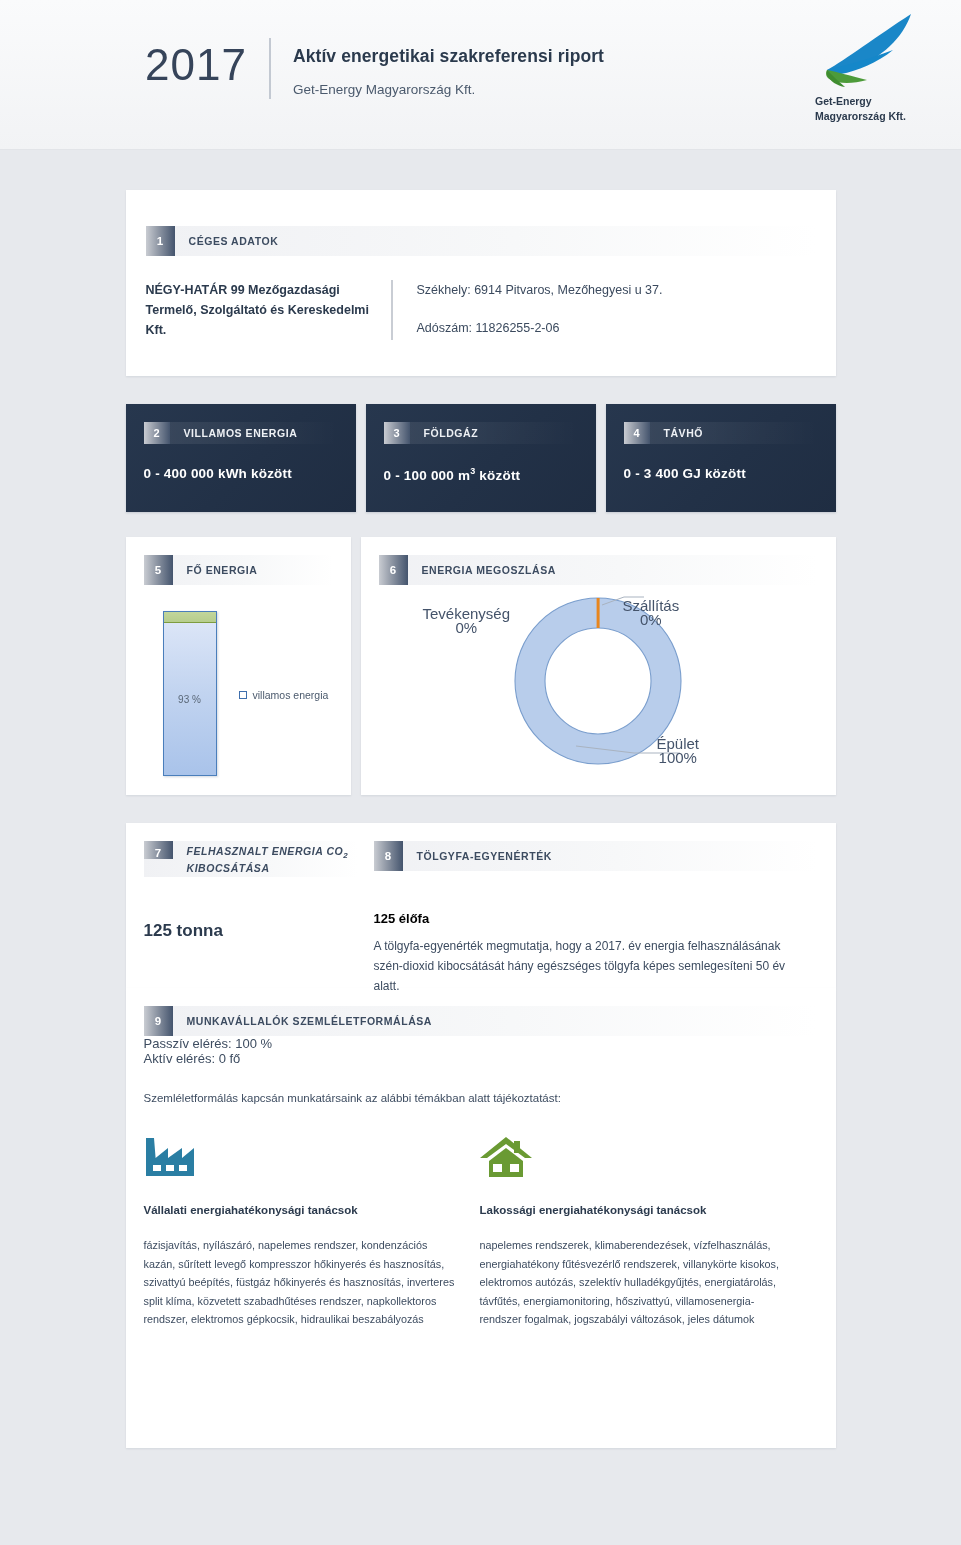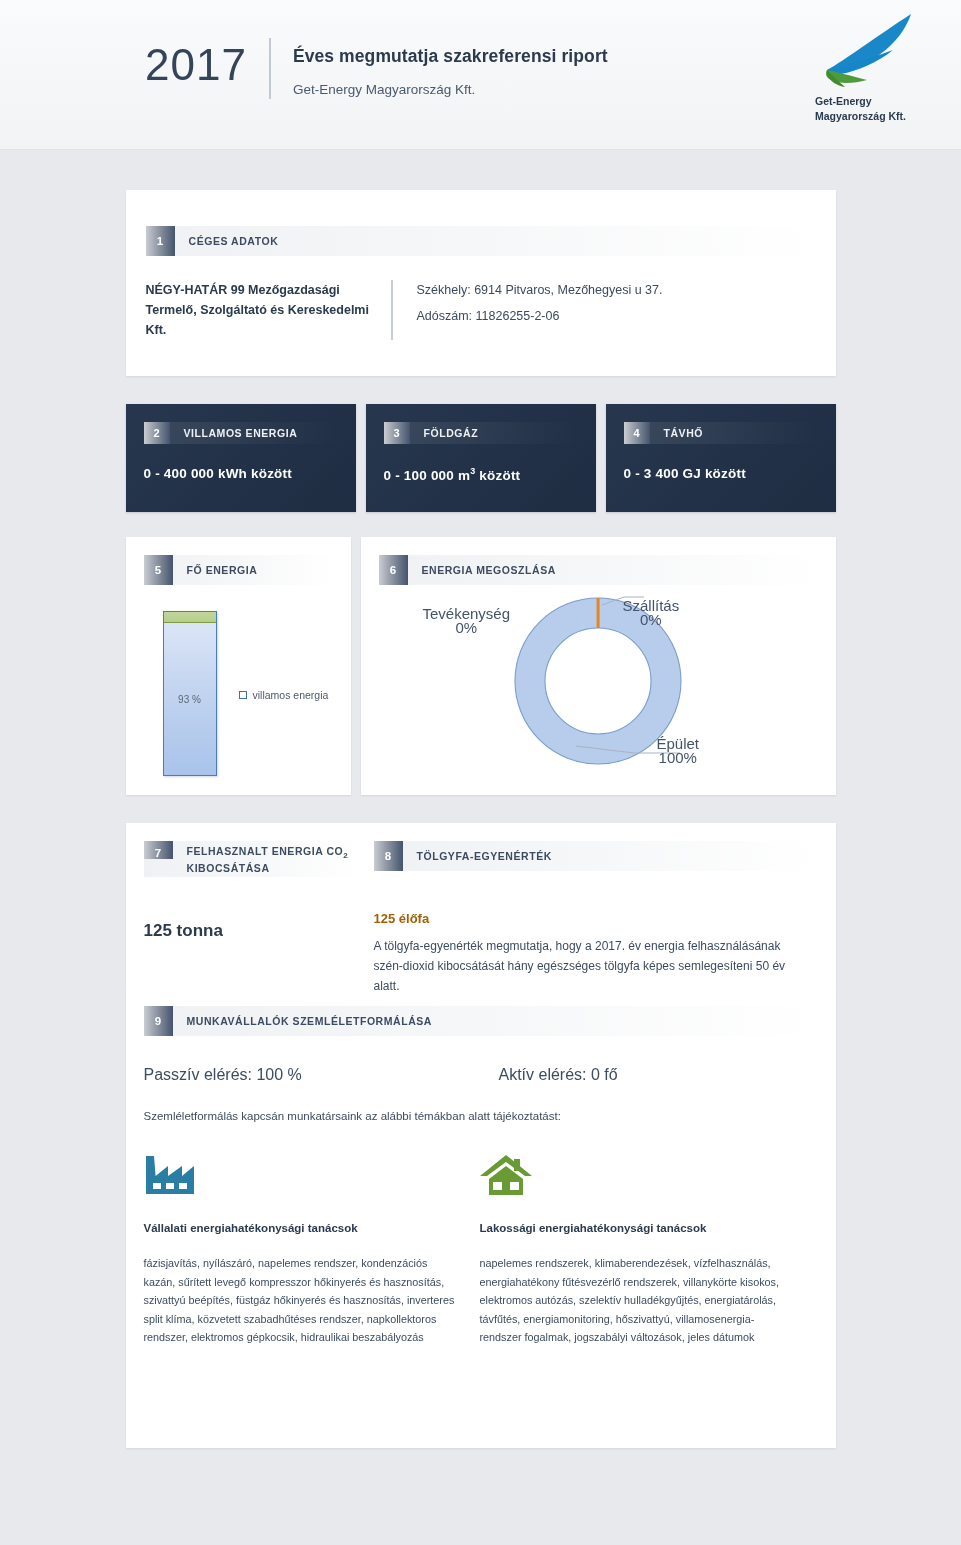--- a/index.html
+++ b/index.html
@@ -128,21 +128,21 @@
   .s1-left {
     width: 245px;
     font-size: 12.5px;
     font-weight: 700;
     line-height: 20px;
     color: #2b3a4d;
     padding-right: 18px;
   }
   .s1-div { width: 2px; background: #c9cdd4; margin-right: 24px; }
   .s1-right { font-size: 12.5px; color: #3b4a5e; line-height: 20px; }
-  .s1-right .r2 { margin-top: 6px; }
+  .s1-right .r2 { margin-top: 18px; }
 
   
   .cards3 { display: flex; gap: 10px; margin-top: 28px; }
   .cards3 .card-dark { flex: 1; height: 108px; padding: 18px 18px 0 18px; }
   .cards3 .sec-head { height: 22px; }
   .cards3 .sec-badge { width: 26px; min-width: 26px; font-size: 11px; }
   .cards3 .val {
     margin-top: 22px;
     font-size: 13.5px;
     font-weight: 700;
@@ -213,44 +213,44 @@
   .dlab-tevekenyseg { left: 62px; top: 16px; }
   .dlab-szallitas { left: 262px; top: 8px; }
   .dlab-epulet { left: 296px; top: 146px; }
 
   
   .c78 { margin-top: 28px; height: 165px; display: flex; padding-top: 18px; }
   .c7 { width: 248px; padding: 0 16px 0 18px; }
   .c8 { flex: 1; padding: 0 18px 0 0; }
   .c7 .sec-head { height: 36px; align-items: flex-start; }
   .c7 .sec-badge { align-items: flex-start; padding-top: 6px; }
-  .c7 .sec-title { align-items: flex-end; padding-top: 4px; }
+  .c7 .sec-title { align-items: flex-end; padding-top: 4px; font-style: italic; }
   .c7-val {
     margin-top: 44px;
     font-size: 17px;
     font-weight: 700;
     color: #2b3a4d;
   }
   .c8-val {
     margin-top: 40px;
     font-size: 13px;
     font-weight: 700;
-    color: #a16207;
+    color: #000000;
   }
   .c8-note {
     margin-top: 10px;
     font-size: 12px;
     color: #3d4c60;
     line-height: 20px;
     max-width: 430px;
   }
 
   
   .c9 { margin-top: 28px; height: 460px; padding: 18px 20px 0 18px; }
-  .c9-stats { display: flex; margin-top: 30px; font-size: 16px; color: #3d4c60; }
+  .c9-stats { display: flex; font-size: 13px; color: #3d4c60; flex-direction: column; }
   .c9-stat-a { width: 355px; }
   .c9-lead { margin-top: 26px; font-size: 11.5px; color: #3d4c60; }
   .c9-cols { display: flex; margin-top: 30px; }
   .c9-col { width: 350px; padding-right: 22px; }
   .c9-icon { height: 52px; margin-bottom: 18px; }
   .c9-col-title {
     font-size: 11.5px;
     font-weight: 700;
     color: #2b3a4d;
     margin-bottom: 20px;
@@ -262,21 +262,21 @@
   }
 </style>
 </head>
 <body>
 
 <div class="page-header">
   <div class="hdr-inner">
     <div class="hdr-year">2017</div>
     <div class="hdr-rule"></div>
     <div class="hdr-titles">
-      <div class="hdr-title">Éves megmutatja szakreferensi riport</div>
+      <div class="hdr-title">Aktív energetikai szakreferensi riport</div>
       <div class="hdr-sub">Get-Energy Magyarország Kft.</div>
     </div>
   </div>
 
   <div class="logo-wrap">
     <svg class="logo-mark" viewBox="0 0 110 84">
       <path d="M12 62 C30 52 62 28 96 6 C88 30 66 50 40 60 C30 64 18 65 12 62 Z" fill="#1a87c8"></path>
       <path d="M12 62 C28 58 52 52 78 42 C62 55 42 63 26 66 C20 67 14 65 12 62 Z" fill="#1587c9"></path>
       <path d="M12 62 C22 64 36 68 52 72 C38 76 24 76 16 72 C11 70 10 65 12 62 Z" fill="#4d9b3a"></path>
       <path d="M12 62 C18 68 24 74 30 79 C22 78 15 73 12 67 Z" fill="#3f8c2f"></path>

